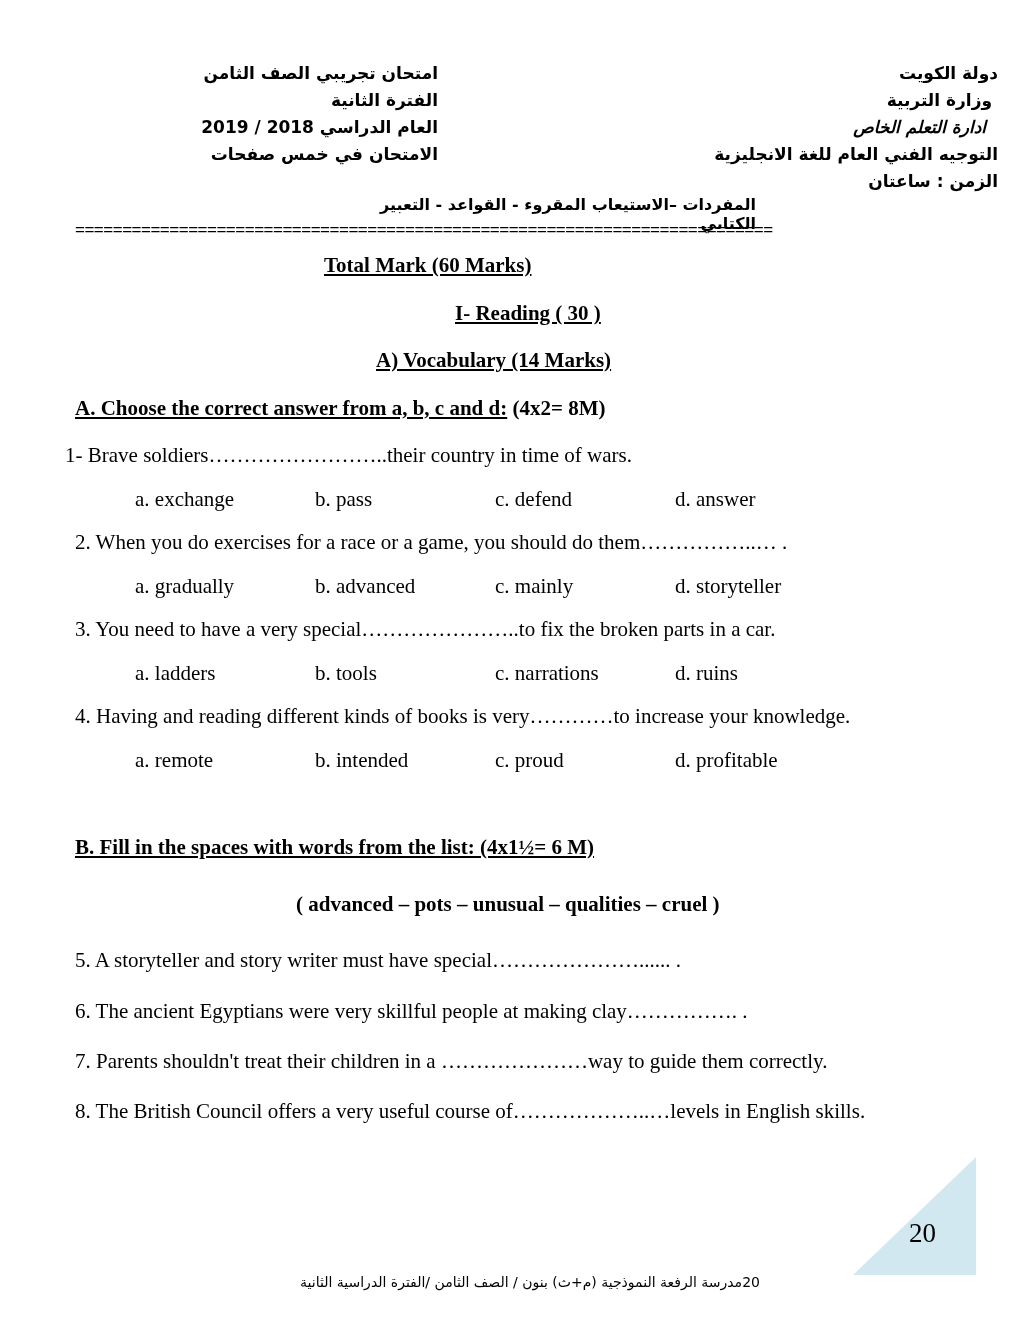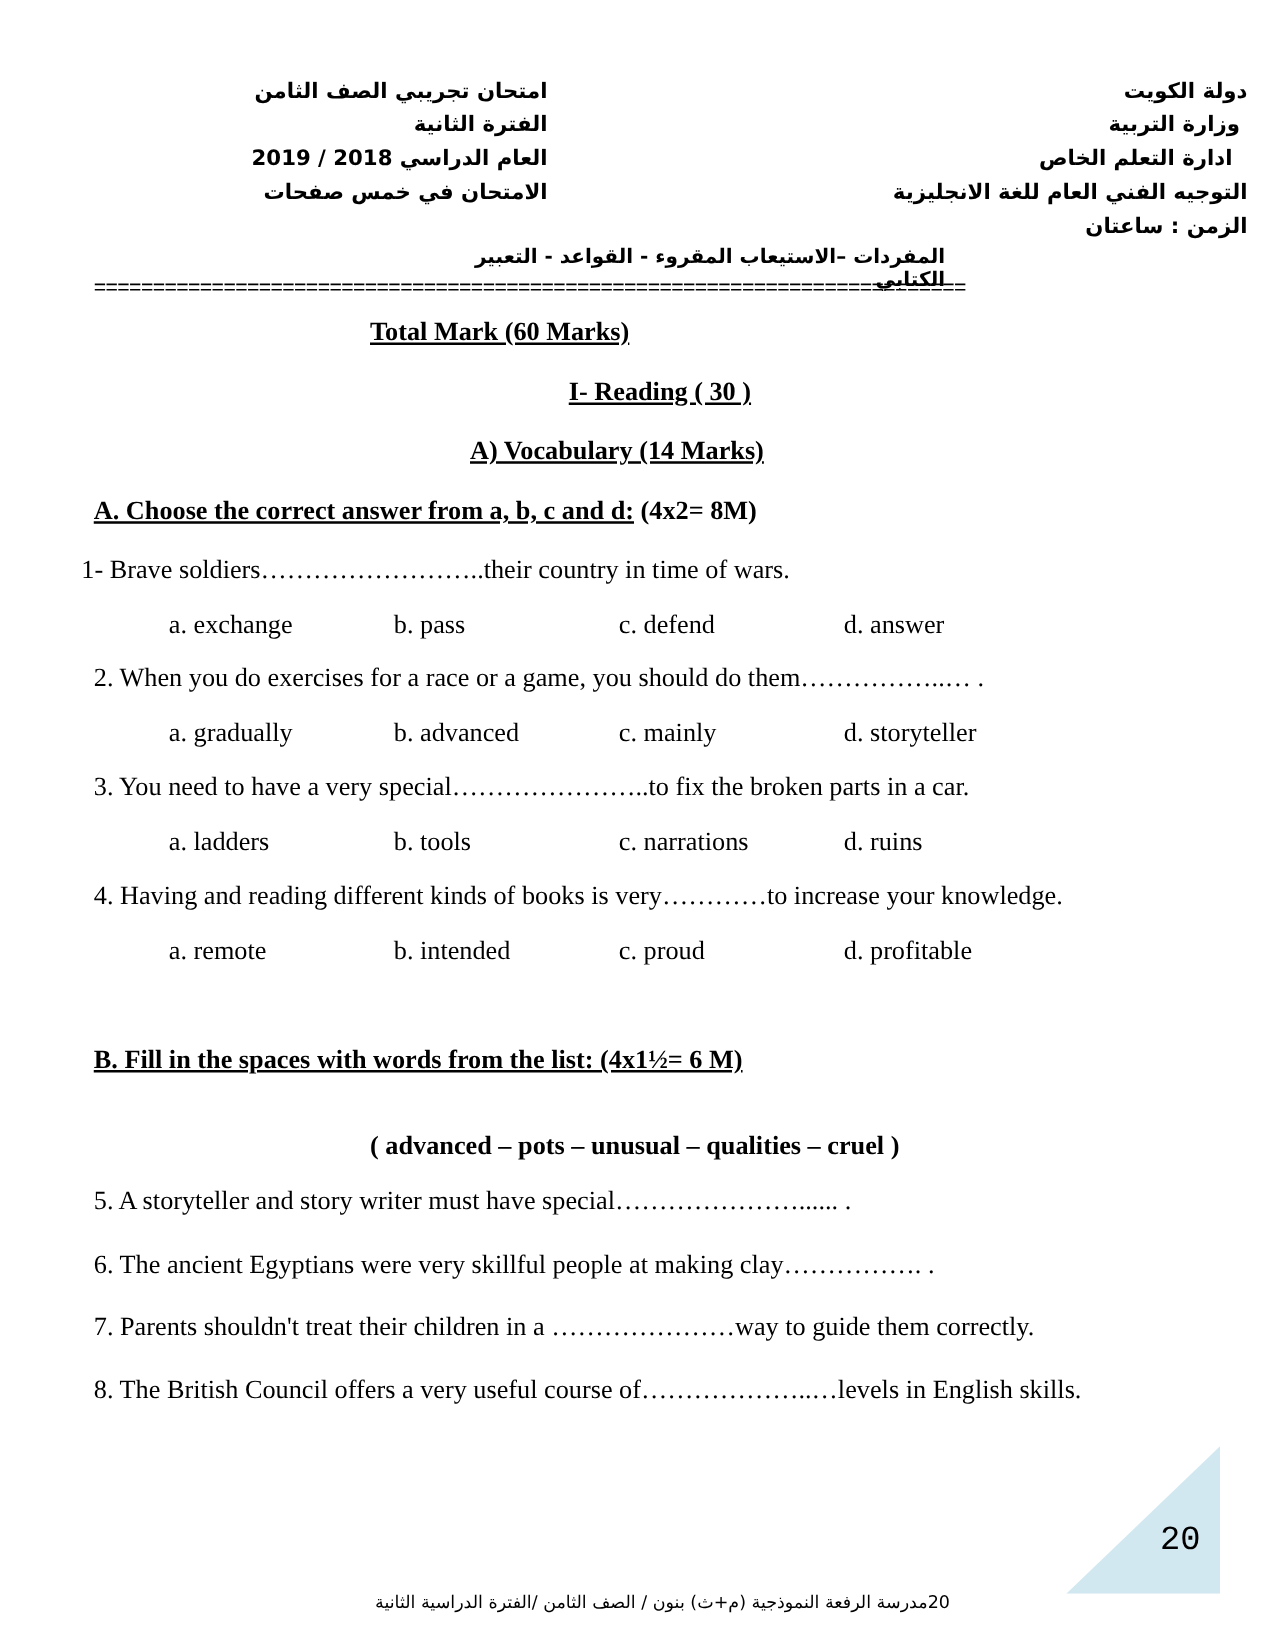--- a/index.html
+++ b/index.html
@@ -2,30 +2,30 @@
 <html><head>
 <meta charset="utf-8">
 <style>
   html, body { margin:0; padding:0; background:#ffffff; }
   body { width:1020px; height:1320px; position:relative; overflow:hidden;
          font-family:"Liberation Serif", serif; color:#000; }
   .ar { font-family:"DejaVu Sans", sans-serif; font-weight:bold; direction:rtl; font-size:17px; line-height:27px; position:absolute; }
   .hdr-left { right:582px; top:60px; text-align:right; width:300px; }
   .hdr-right { right:22px; top:60px; text-align:right; width:320px; }
   .hdr-right div:nth-child(2) { padding-right:6px; }
-  .hdr-right div:nth-child(3) { padding-right:12px; }
+  .hdr-right div:nth-child(3) { padding-right:12px;font-style:italic; }
   .hdr-left div:nth-child(3) { padding-right:0; }
   .subjects { position:absolute; top:195px; left:320px; width:436px; text-align:right; direction:rtl; font-family:"DejaVu Sans", sans-serif; font-weight:bold; font-size:16px; }
   .separator { position:absolute; top:221px; left:75px; width:870px; overflow:hidden; white-space:nowrap; font-family:"Liberation Sans", sans-serif; font-size:17px; letter-spacing:-0.5px; line-height:18px; }
   .t { position:absolute; font-size:21px; white-space:nowrap; }
   .b { font-weight:bold; }
   .u { text-decoration:underline; }
   .opt { position:absolute; font-size:21px; white-space:nowrap; }
   .triangle { position:absolute; left:853px; top:1157px; width:123px; height:118px; }
-  .pgnum { position:absolute; left:928px; top:1218px; font-family:Liberation Mono, monospace; font-size:27px; }
+  .pgnum { position:absolute; left:909px; top:1218px; font-family:Liberation Serif, serif; font-size:27px; }
   .footer { position:absolute; top:1274px; left:290px; width:480px; direction:rtl; text-align:center; font-family:"DejaVu Sans", sans-serif; font-size:14px; }
 </style>
 </head>
 <body>
 
 <div class="ar hdr-right">
   <div>دولة الكويت</div>
   <div>وزارة التربية</div>
   <div>ادارة التعلم الخاص</div>
   <div>التوجيه الفني العام للغة الانجليزية</div>
@@ -35,21 +35,21 @@
 <div class="ar hdr-left">
   <div>امتحان تجريبي الصف الثامن</div>
   <div>الفترة الثانية</div>
   <div>العام الدراسي  2018 / 2019</div>
   <div>الامتحان في خمس صفحات</div>
 </div>
 
 <div class="subjects">المفردات –الاستيعاب المقروء - القواعد - التعبير الكتابي</div>
 <div class="separator">==========================================================================</div>
 
-<div class="t b u" style="left:296px; top:253px;">Total Mark (60 Marks)</div>
+<div class="t b u" style="left:324px; top:253px;">Total Mark (60 Marks)</div>
 <div class="t b u" style="left:455px; top:301px;">I- Reading ( 30 )</div>
 <div class="t b u" style="left:376px; top:348px;">A) Vocabulary (14 Marks)</div>
 
 <div class="t" style="left:75px; top:396px;">
   <span class="b u">A. Choose the correct answer from a, b, c and d:</span><span class="b"> (4x2=  8M)</span>
 </div>
 
 <div class="t" style="left:65px; top:443px;">1- Brave soldiers……………………..their country in time of wars.</div>
 <div class="opt" style="left:135px; top:487px;">a. exchange</div>
 <div class="opt" style="left:315px; top:487px;">b. pass</div>
@@ -68,21 +68,21 @@
 <div class="opt" style="left:495px; top:661px;">c. narrations</div>
 <div class="opt" style="left:675px; top:661px;">d. ruins</div>
 
 <div class="t" style="left:75px; top:704px;">4. Having and reading different kinds of books is very…………to increase your knowledge.</div>
 <div class="opt" style="left:135px; top:748px;">a. remote</div>
 <div class="opt" style="left:315px; top:748px;">b. intended</div>
 <div class="opt" style="left:495px; top:748px;">c. proud</div>
 <div class="opt" style="left:675px; top:748px;">d. profitable</div>
 
 <div class="t b u" style="left:75px; top:835px;">B. Fill in the spaces with words from the list: (4x1½= 6 M)</div>
-<div class="t b" style="left:296px; top:892px;margin-top:12px;">( advanced – pots – unusual – qualities – cruel   )</div>
+<div class="t b" style="left:296px; top:892px;">( advanced – pots – unusual – qualities – cruel   )</div>
 
 <div class="t" style="left:75px; top:948px;">5. A storyteller and story writer must have special…………………...... .</div>
 <div class="t" style="left:75px; top:999px;">6. The ancient Egyptians were very skillful people at making clay……………. .</div>
 <div class="t" style="left:75px; top:1049px;">7. Parents shouldn't treat their children in a …………………way to guide them correctly.</div>
 <div class="t" style="left:75px; top:1099px;">8. The British Council offers a very useful course of………………..…levels in English skills.</div>
 
 <svg class="triangle" viewBox="0 0 123 118" preserveAspectRatio="none">
   <polygon id="tri" points="123,0 123,118 0,118" fill="#d2e8f0"></polygon>
 </svg>
 <div class="pgnum">20</div>

